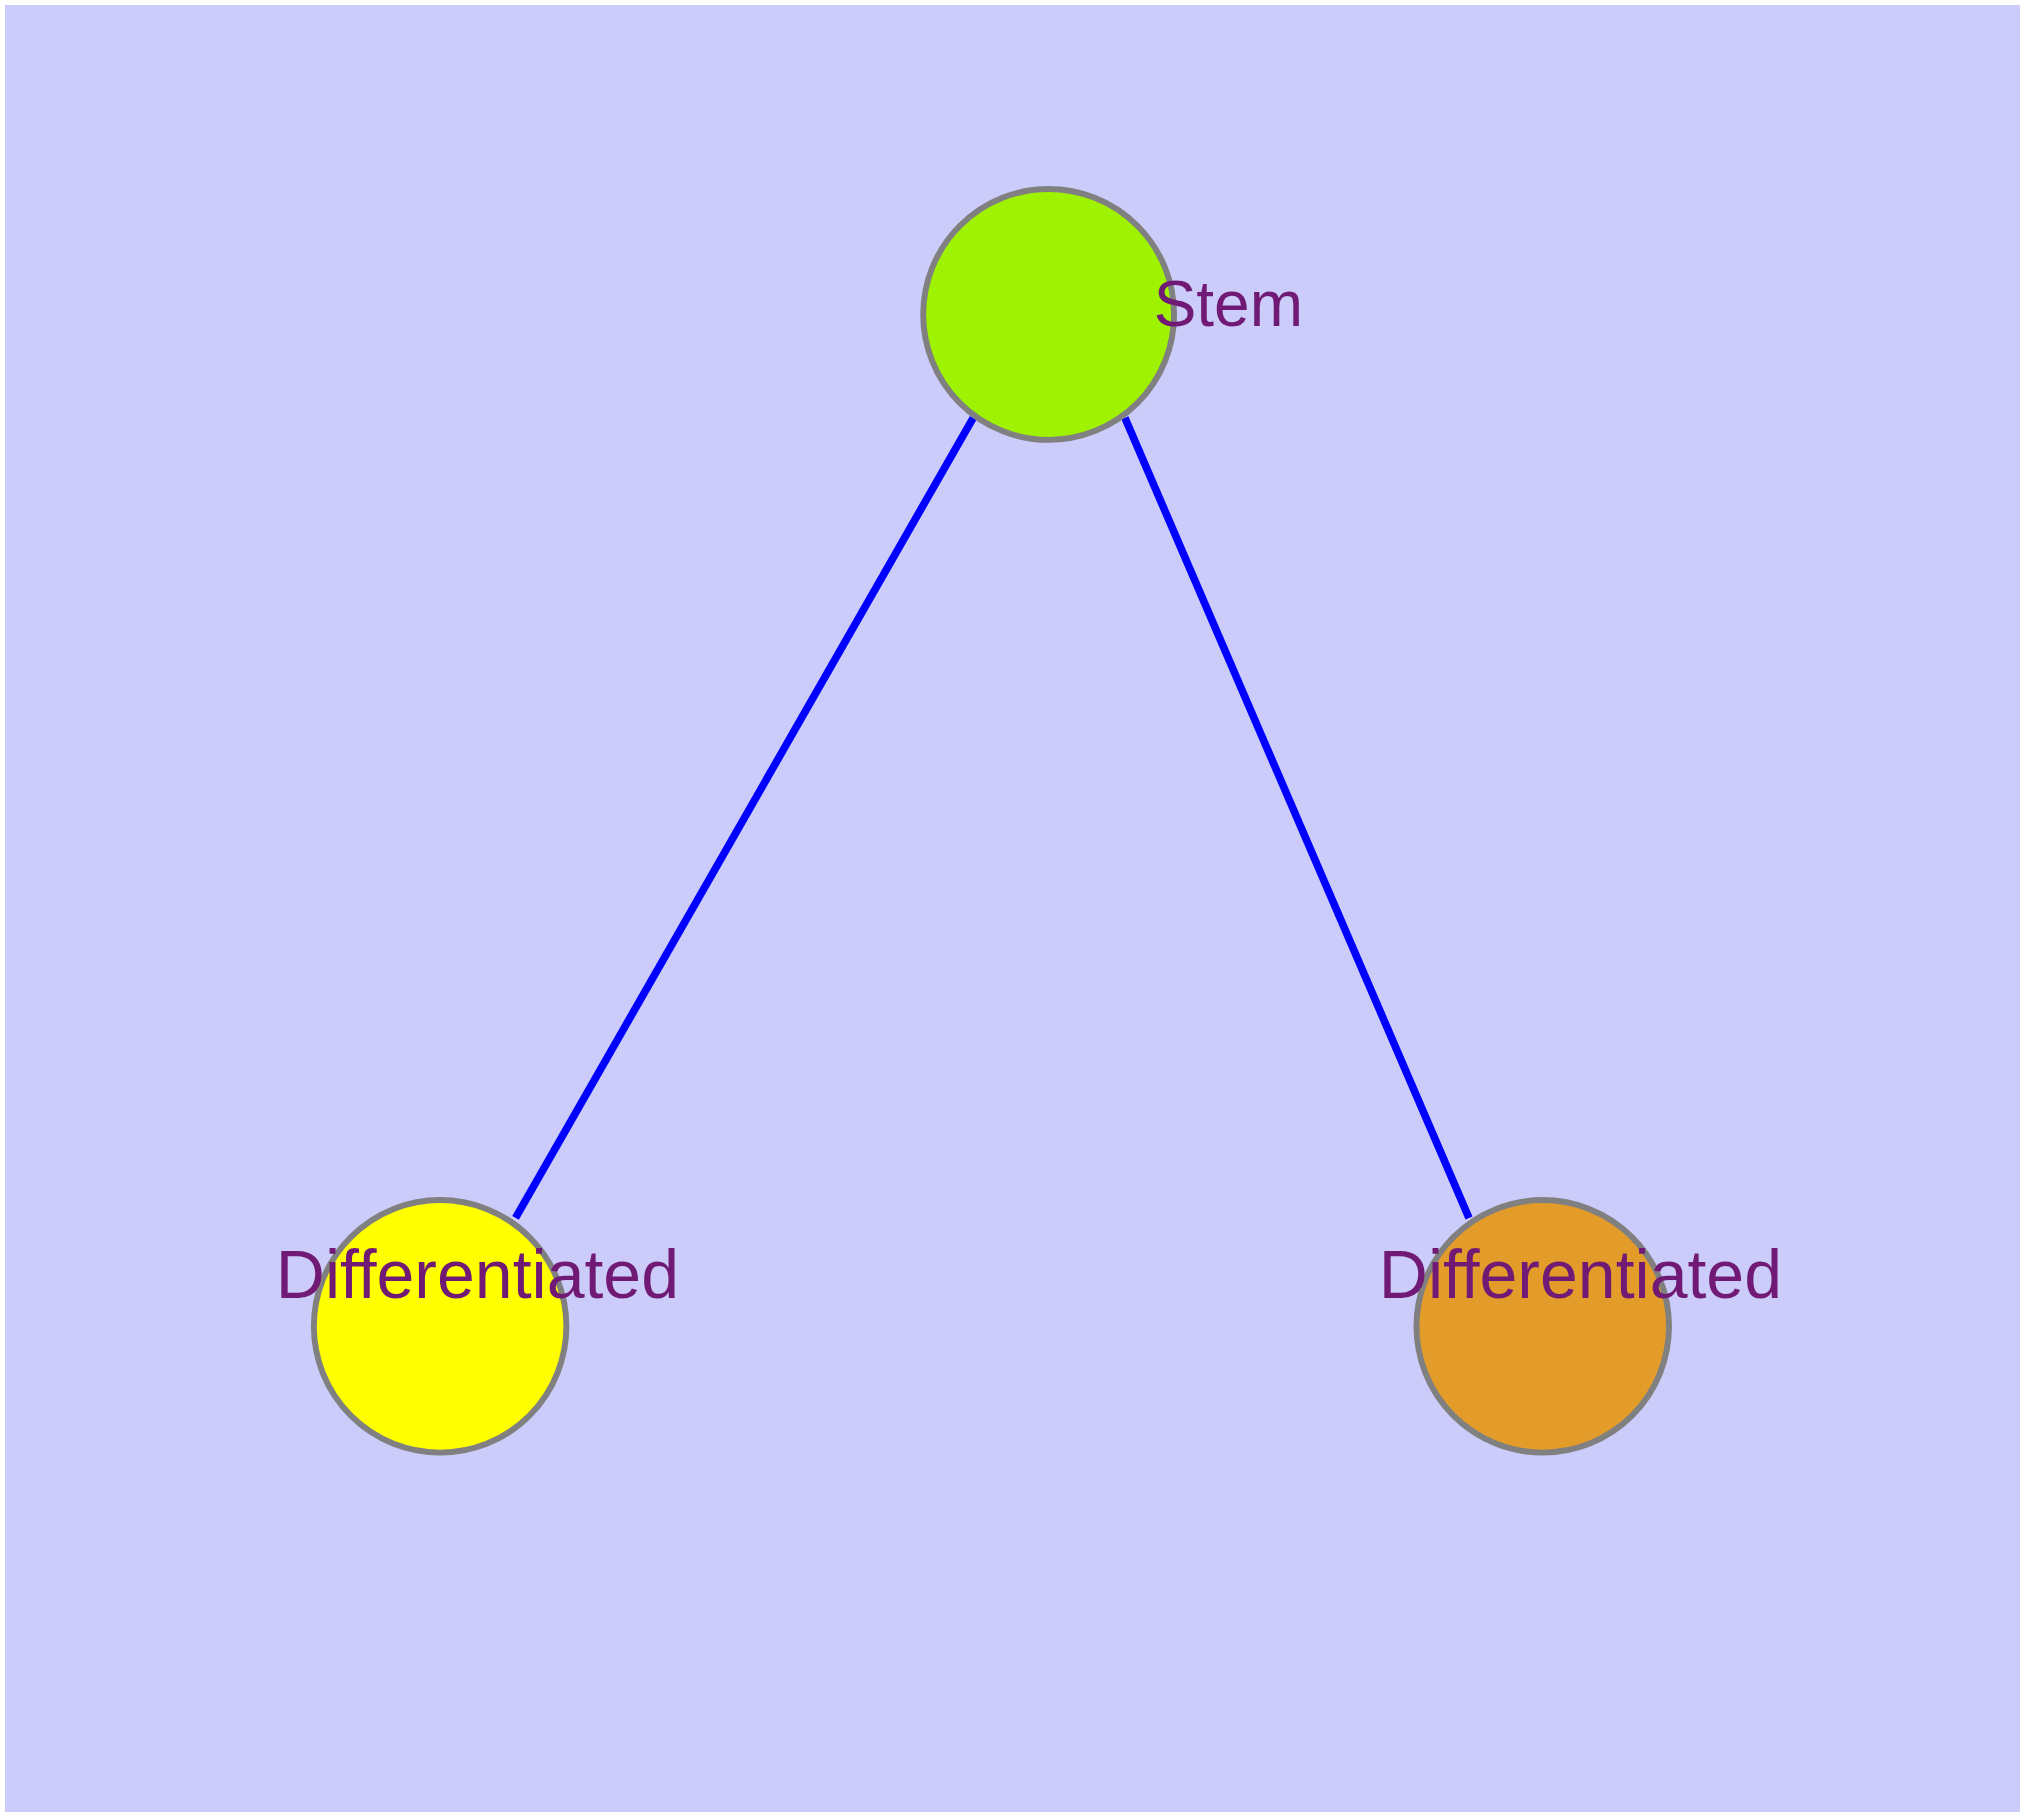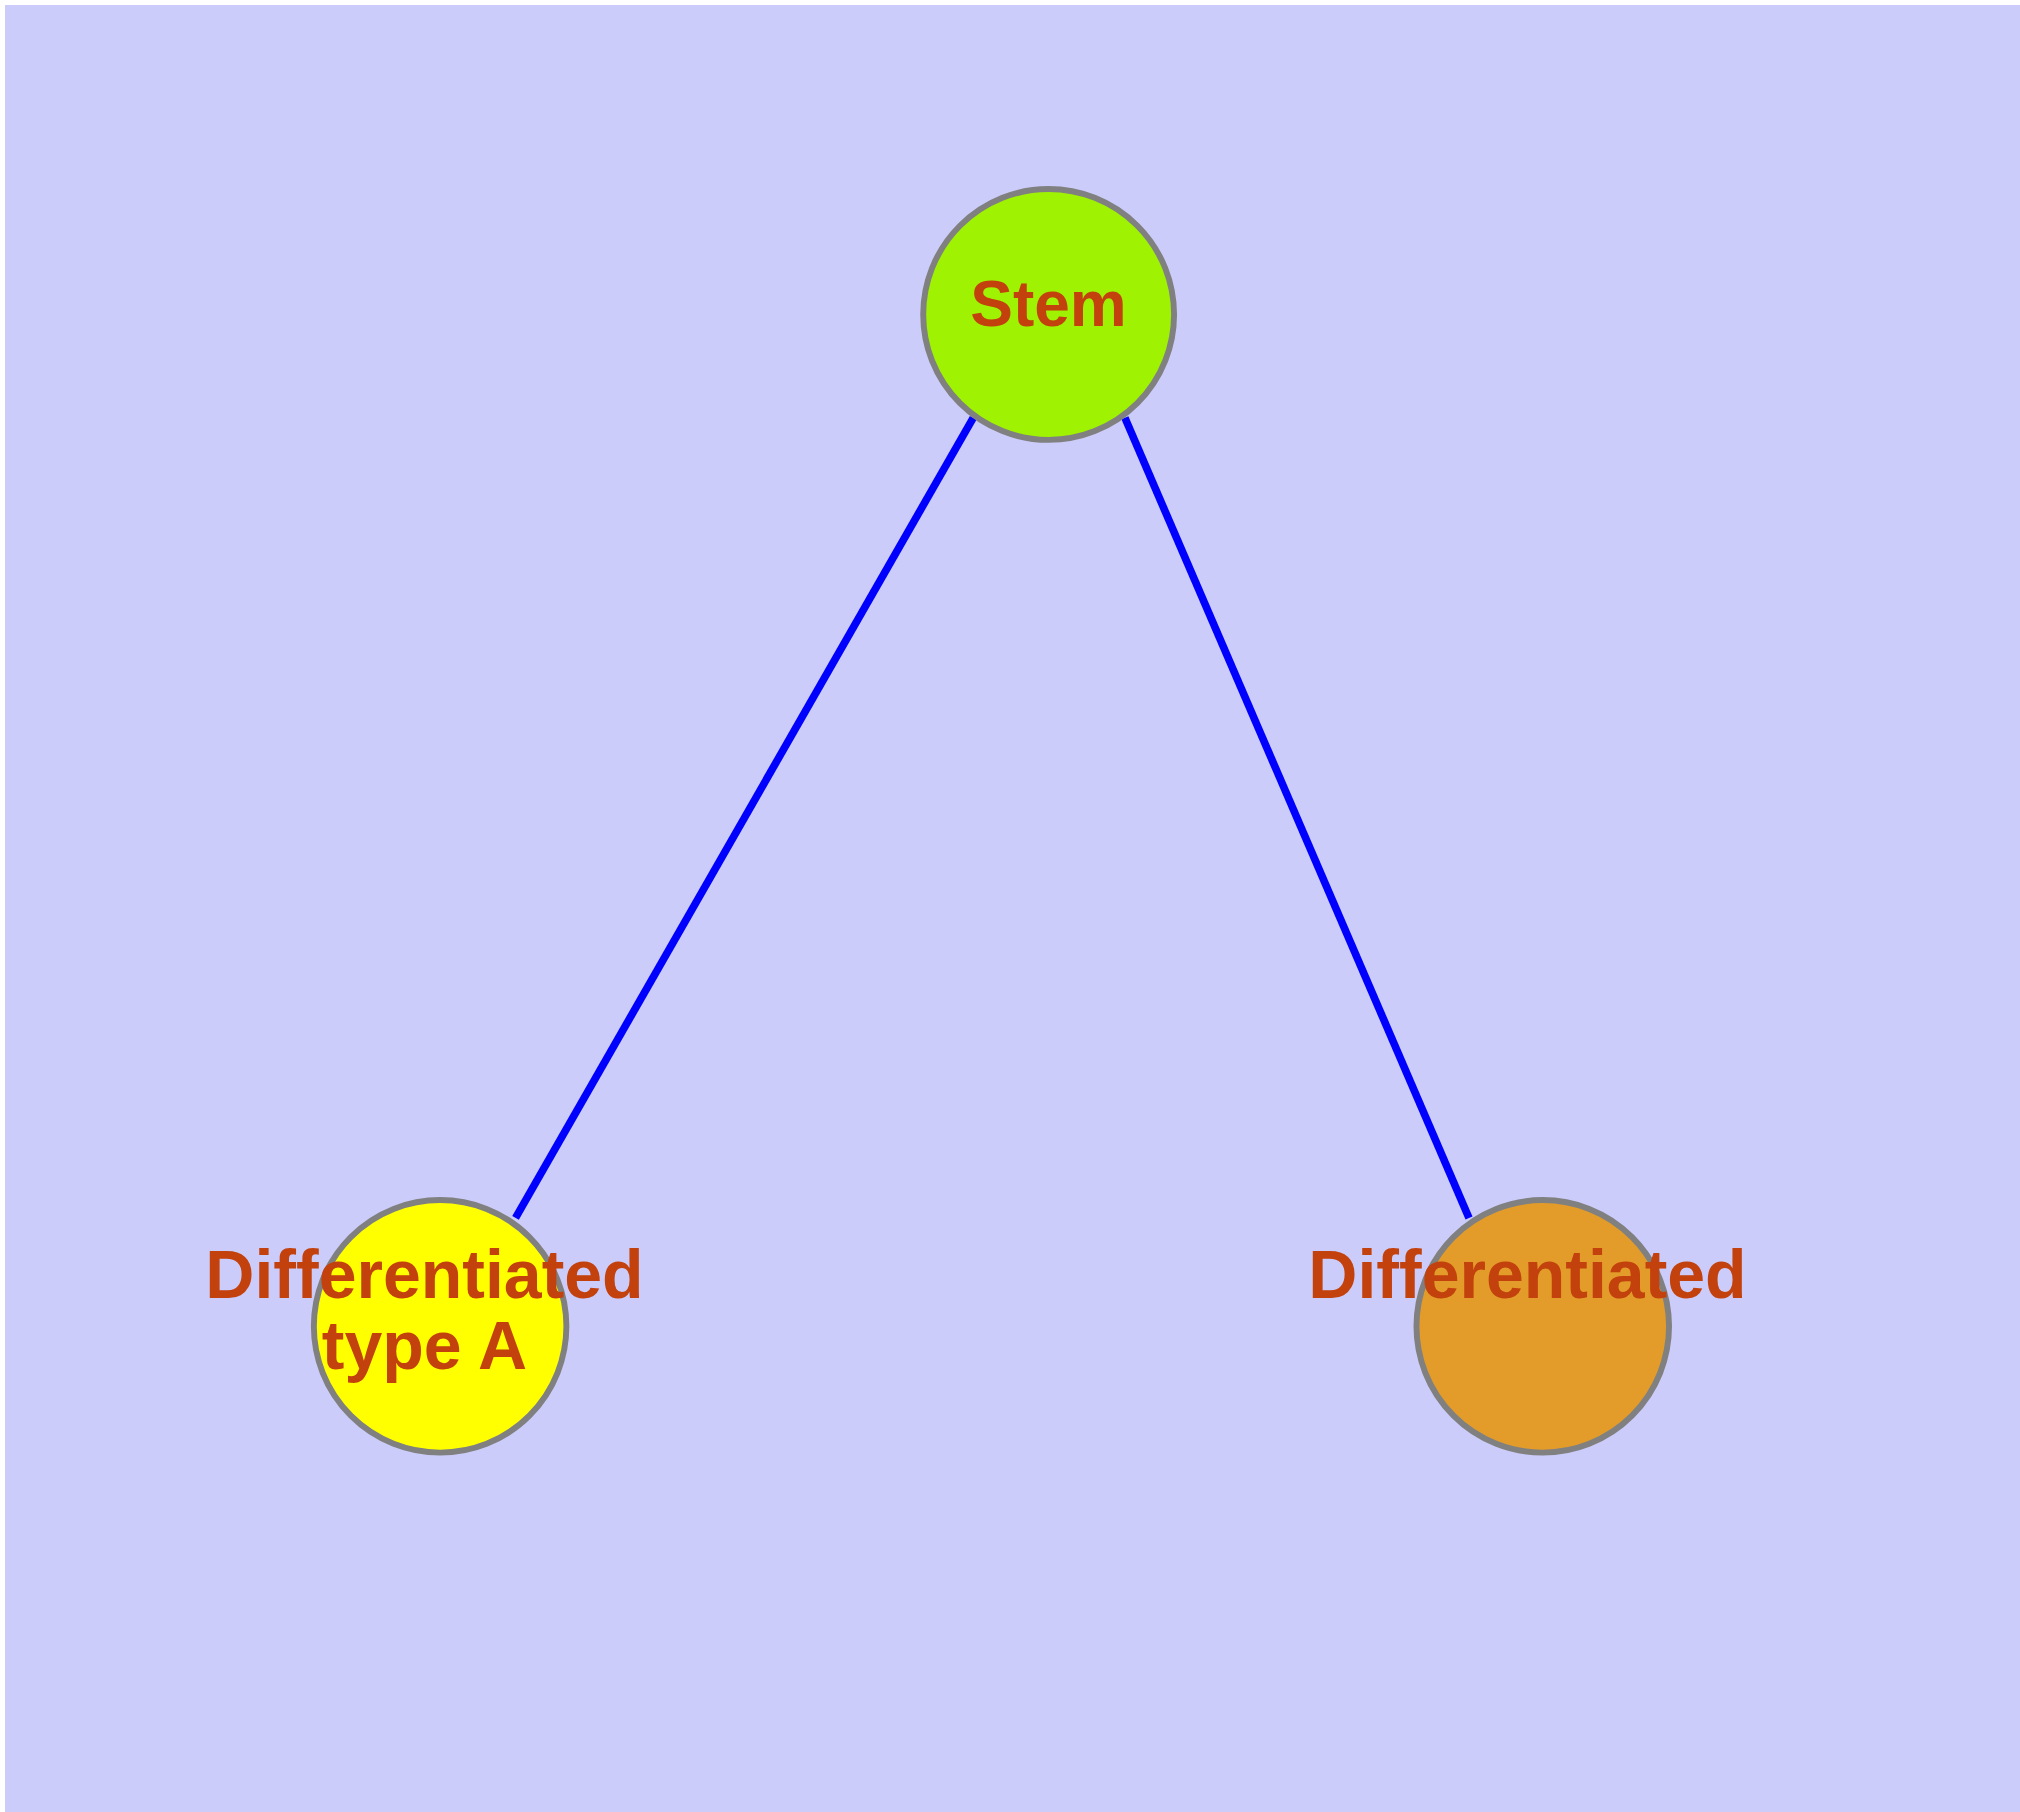--- a/index.html
+++ b/index.html
@@ -25,23 +25,23 @@
   }
   #graph-svg {
     position: absolute;
     left: 0;
     top: 0;
     width: 2021px;
     height: 1812px;
   }
   .node-label {
     position: absolute;
-    text-align: center;
-    color: #c2410c;
-    font-weight: bold;
+    text-align: right;
+    color: #701a75;
+    font-weight: normal;
     line-height: 1.05;
     white-space: pre;
     pointer-events: none;
     font-family: "Liberation Sans", sans-serif;
   }
   .label-stem {
     font-size: 64px;
     left: 794px;
     top: 271px;
     width: 509px;
@@ -73,18 +73,18 @@
     </g>
     <g>
       <circle cx="1237" cy="371" r="148" fill="#9ef202" stroke="#808080" stroke-width="7"></circle>
       <circle cx="519" cy="1565" r="149" fill="#ffff00" stroke="#808080" stroke-width="7"></circle>
       <circle cx="1820" cy="1565" r="149" fill="#e39c29" stroke="#808080" stroke-width="7"></circle>
     </g>
   </svg>
 
   <div class="node-label label-stem"><span>Stem</span></div>
 
-  <div class="node-label label-a"><span>Differentiated</span><br><span>type A</span></div>
+  <div class="node-label label-a"><span>Differentiated</span><br></div>
 
   <div class="node-label label-b"><span>Differentiated</span><br></div>
 
 </div>
 
 
 </body></html>

